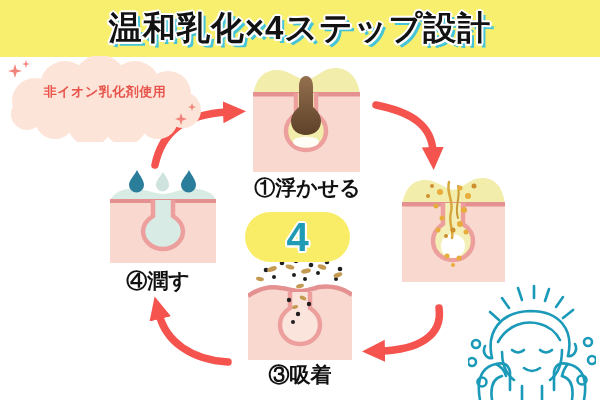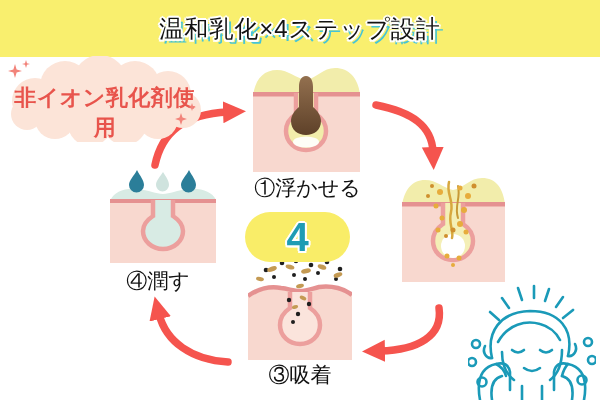--- a/index.html
+++ b/index.html
@@ -1,32 +1,32 @@
 <!DOCTYPE html>
 <html><head>
 <meta charset="utf-8">
 <style>
   html,body{margin:0;padding:0;background:#fff;}
   .canvas{position:relative;width:600px;height:400px;background:#ffffff;overflow:hidden;
           font-family:"Liberation Sans",sans-serif;}
   
   .banner{position:absolute;left:0;top:0;width:600px;height:57px;background:#f9ef6e;
           display:flex;align-items:center;justify-content:center;}
-  .title{font-size:24px;font-weight:400;color:#121212;letter-spacing:1px;margin:0;
+  .title{font-size:33px;font-weight:700;color:#121212;letter-spacing:1px;margin:0;
          text-shadow:2px 0 0 #fff,-2px 0 0 #fff,0 2px 0 #fff,0 -2px 0 #fff,
                      1.5px 1.5px 0 #fff,-1.5px 1.5px 0 #fff,1.5px -1.5px 0 #fff,-1.5px -1.5px 0 #fff,
                      4px 4px 0 #45c4d8;}
   
   .cloud{position:absolute;left:5px;top:56px;width:200px;height:86px;}
   .cloud svg{position:absolute;left:0;top:0;}
   .cloud-label{position:absolute;left:0;top:27px;width:200px;text-align:center;
-               font-size:22px;font-weight:800;color:#e8544c;letter-spacing:0.5px;}
+               font-size:13px;font-weight:800;color:#e8544c;letter-spacing:0.5px;}
   
   .step-fig{position:absolute;margin:0;}
-  .step-label{position:absolute;font-size:21px;font-weight:400;color:#111;text-align:center;}
+  .step-label{position:absolute;font-size:21px;font-weight:700;color:#111;text-align:center;}
   .lbl1{left:240px;top:174px;width:135px;}
   .lbl2{left:390px;top:284px;width:120px;}
   .lbl3{left:245px;top:361px;width:110px;}
   .lbl4{left:102px;top:267px;width:112px;}
   
   .badge-pill{position:absolute;left:245px;top:212px;width:105px;height:50px;border-radius:25px;
               background:#f9ed68;display:flex;align-items:center;justify-content:center;gap:1px;}
   .badge-num{font-size:40px;font-weight:800;color:#1f9cb4;line-height:1;
              text-shadow:2px 0 0 #fff,-2px 0 0 #fff,0 2px 0 #fff,0 -2px 0 #fff,
                          1.5px 1.5px 0 #fff,-1.5px 1.5px 0 #fff,1.5px -1.5px 0 #fff,-1.5px -1.5px 0 #fff;}

